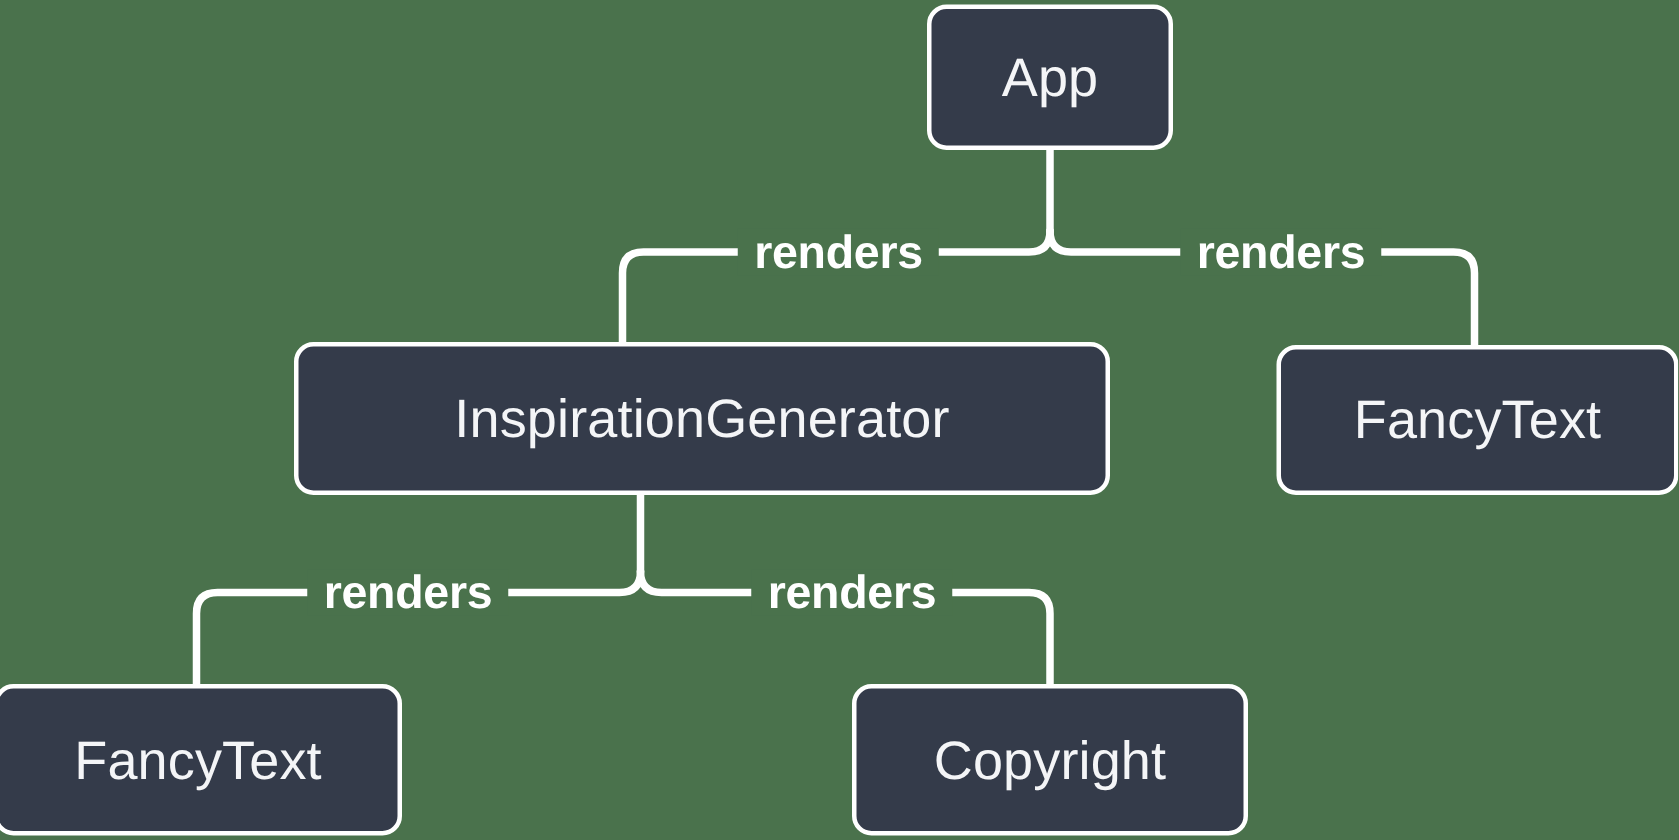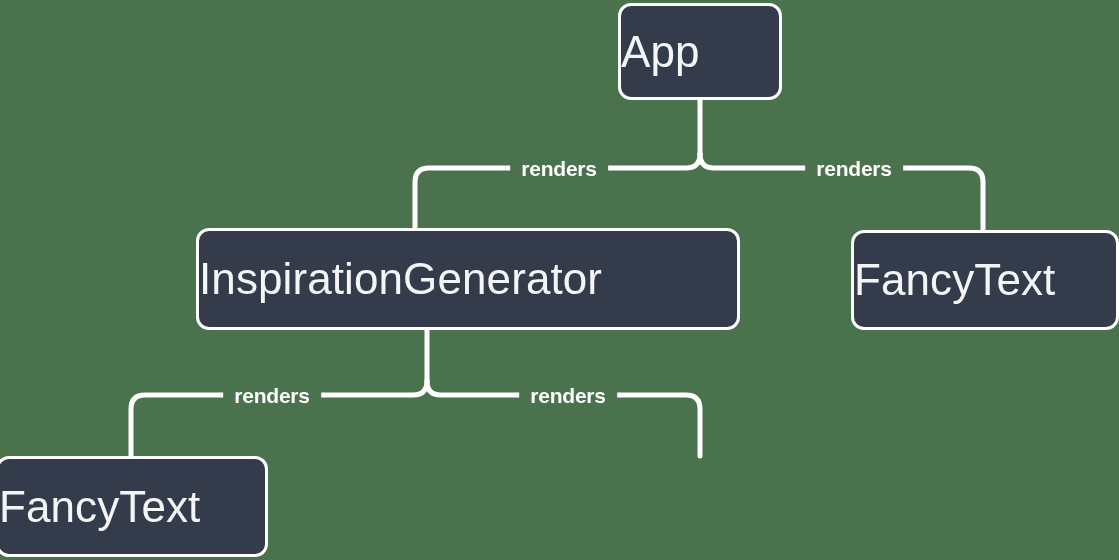--- a/index.html
+++ b/index.html
@@ -24,32 +24,32 @@
     pointer-events: none;
   }
   .node {
     position: absolute;
     box-sizing: border-box;
     background: #343b4a;
     border: 3px solid #ffffff;
     border-radius: 13px;
     display: flex;
     align-items: center;
-    justify-content: flex-start;
+    justify-content: center;
     color: #f4f5f7;
-    font-size: 44px;
+    font-size: 36px;
     font-weight: 400;
     letter-spacing: 0.1px;
     white-space: nowrap;
     z-index: 2;
   }
   .edge-label {
     position: absolute;
     color: #ffffff;
-    font-size: 21px;
+    font-size: 31px;
     font-weight: 700;
     letter-spacing: -0.2px;
     white-space: nowrap;
     transform: translate(-50%, -50%);
     z-index: 3;
     background: #4a724c;
     padding: 0 11px;
     line-height: 1;
   }
 </style>
@@ -82,20 +82,23 @@
   </div>
 
   <div class="node" style="left: 851px; top: 230px; width: 268px; height: 100px;">
     <span>FancyText</span>
   </div>
 
   <div class="node" style="left: -4px; top: 456px; width: 272px; height: 101px;">
     <span>FancyText</span>
   </div>
 
+  <div class="node" style="left: 568px; top: 456px; width: 264px; height: 101px;">
+    <span>Copyright</span>
+  </div>
 
   <div class="edge-label" style="left: 559px; top: 168px;">
     <span>renders</span>
   </div>
   <div class="edge-label" style="left: 854px; top: 168px;">
     <span>renders</span>
   </div>
   <div class="edge-label" style="left: 272px; top: 395px;">
     <span>renders</span>
   </div>

